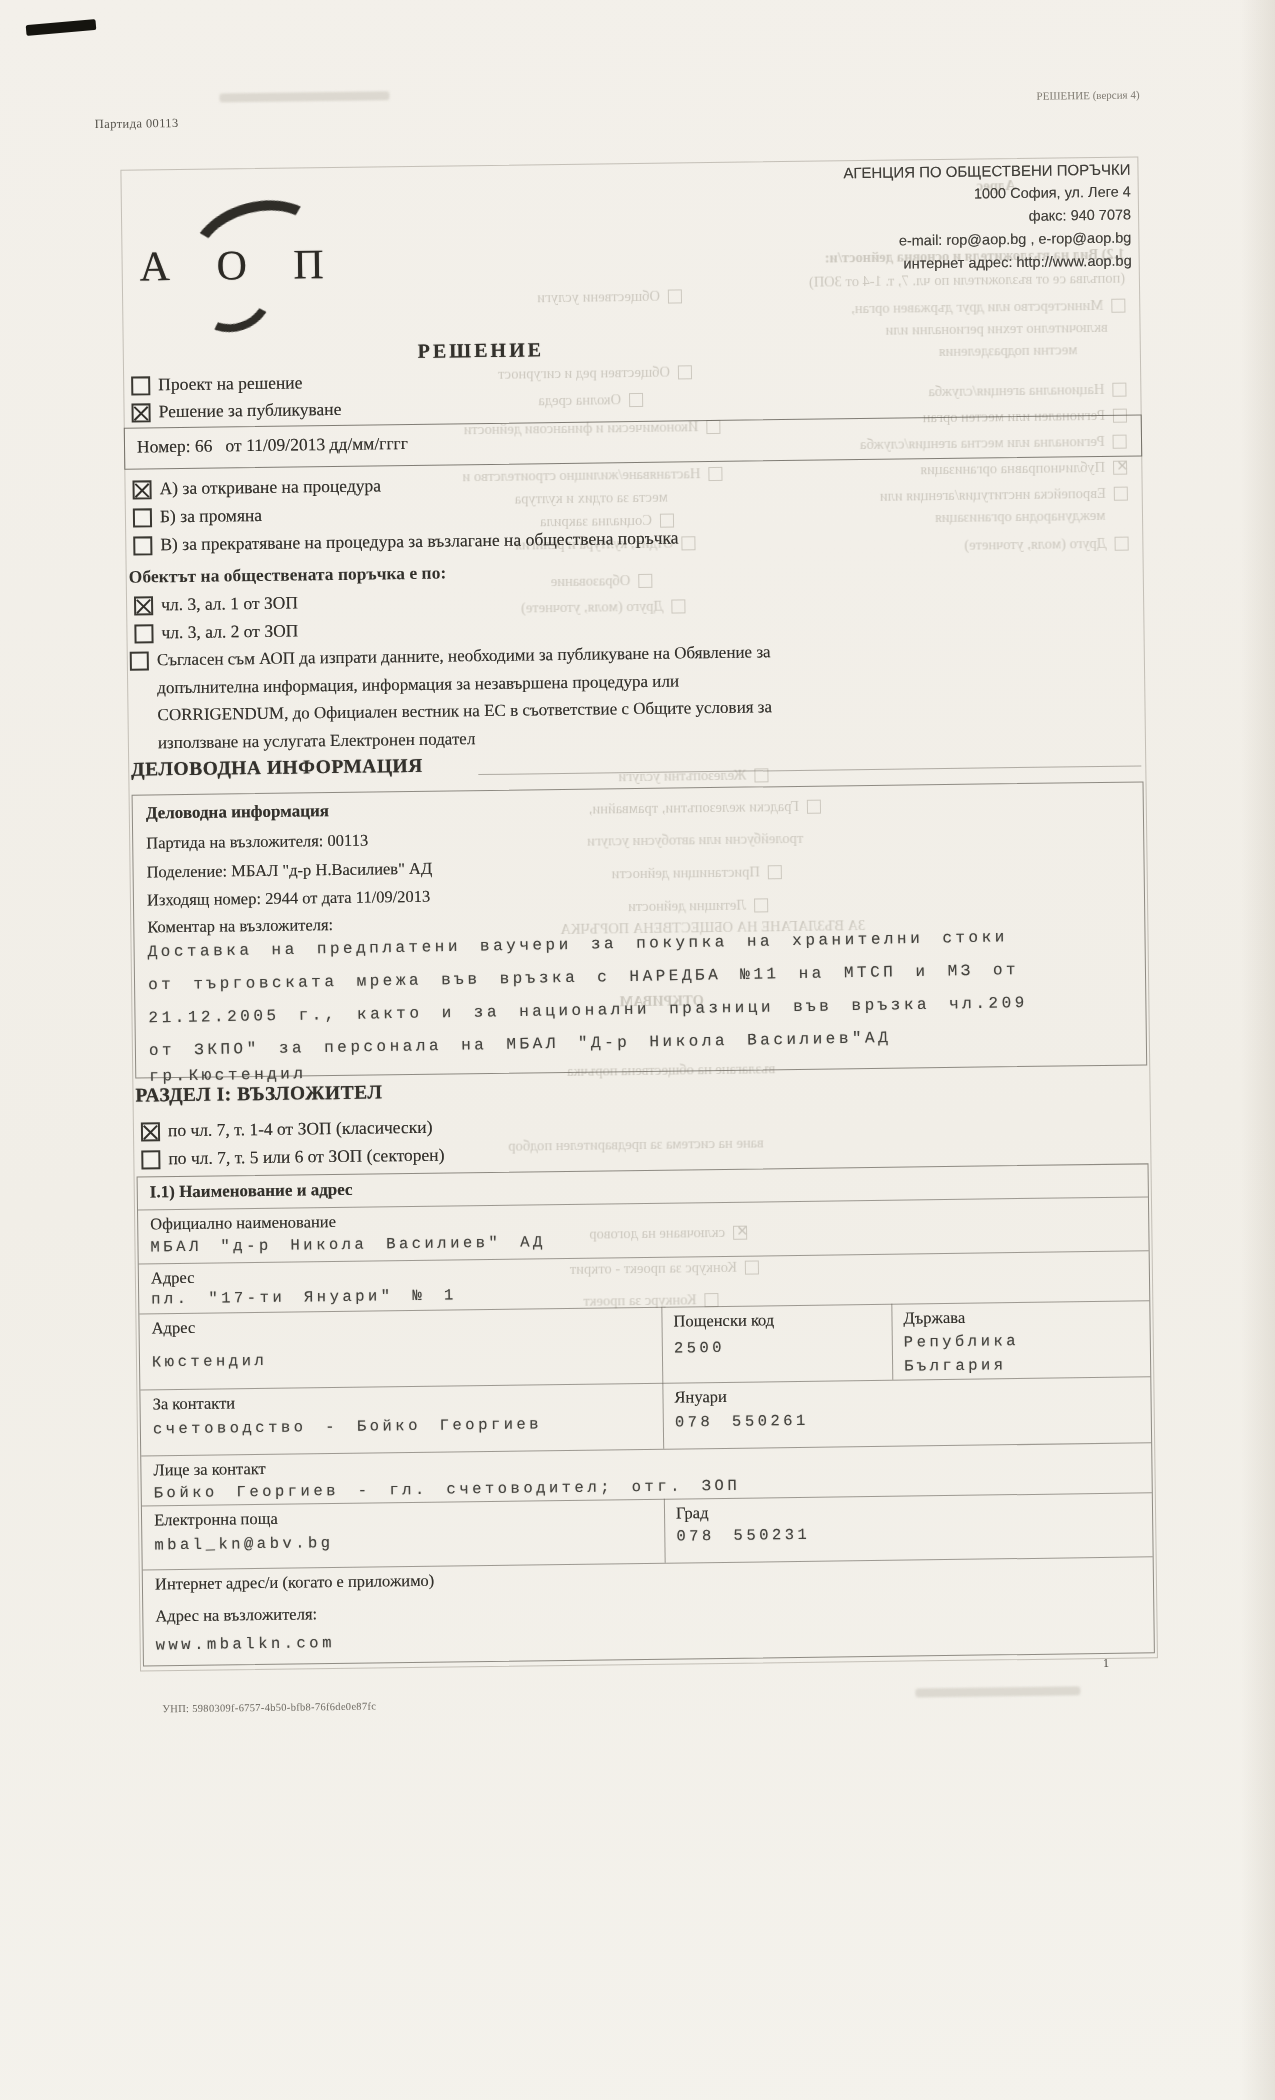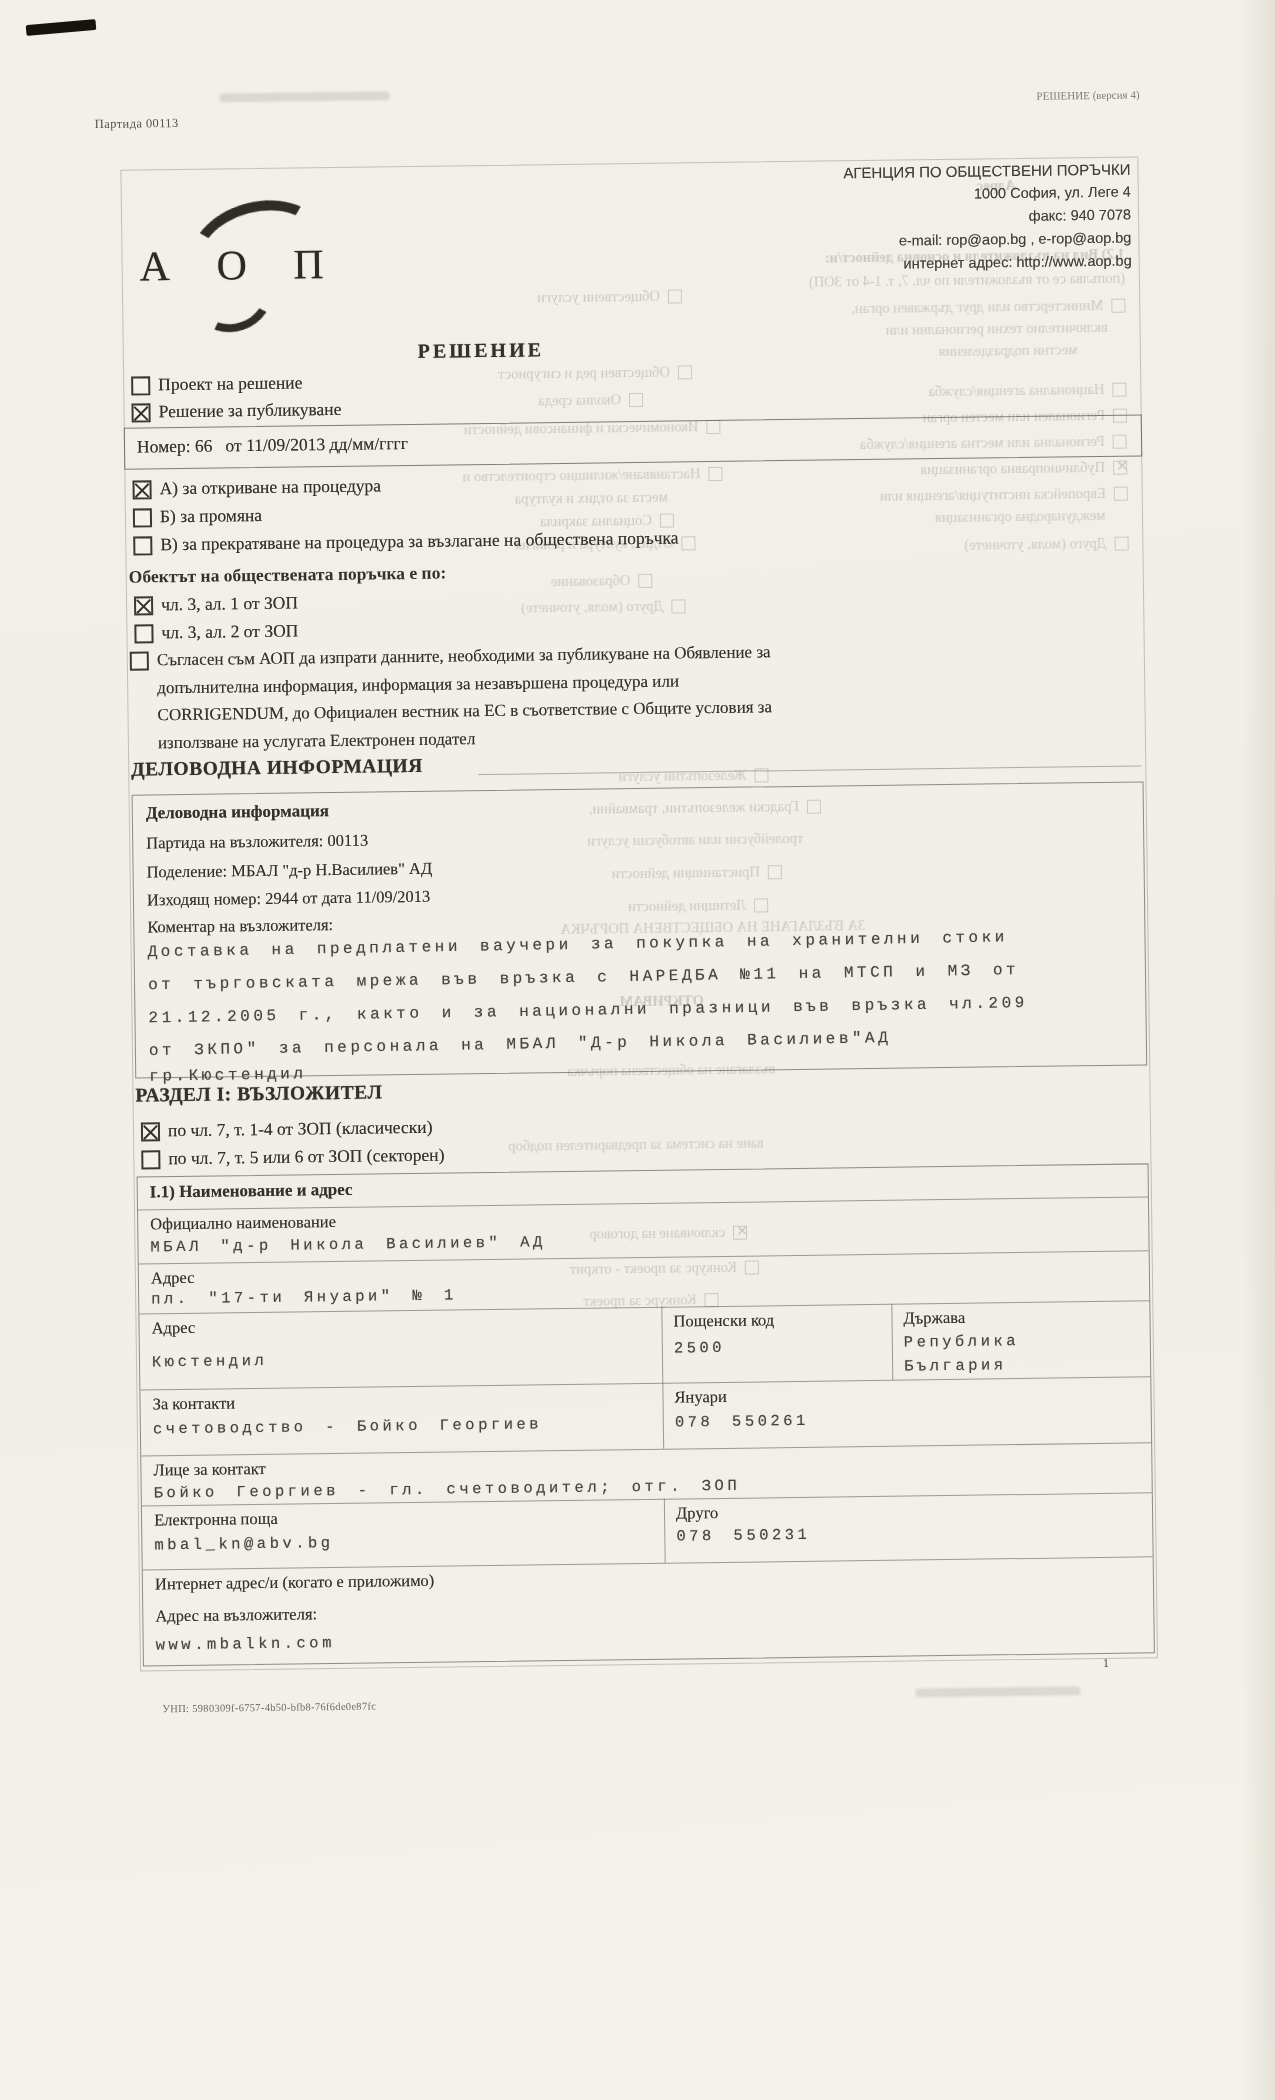--- a/index.html
+++ b/index.html
@@ -331,21 +331,21 @@
       <div class="val mono" style="left:534px;top:243px">078 550261</div>
 
       <div class="row" style="top:278px"></div>
       <div class="lbl" style="left:12px;top:283px">Лице за контакт</div>
       <div class="val mono" style="left:12px;top:307px">Бойко Георгиев - гл. счетоводител; отг. ЗОП</div>
 
       <div class="row" style="top:328px"></div>
       <div class="vline" style="left:522px;top:328px;height:64px"></div>
       <div class="lbl" style="left:12px;top:333px">Електронна поща</div>
       <div class="val mono" style="left:12px;top:359px">mbal_kn@abv.bg</div>
-      <div class="lbl" style="left:534px;top:333px">Друго</div>
+      <div class="lbl" style="left:534px;top:333px">Град</div>
       <div class="val mono" style="left:534px;top:357px">078 550231</div>
 
       <div class="row" style="top:392px"></div>
       <div class="lbl" style="left:12px;top:397px">Интернет адрес/и (когато е приложимо)</div>
       <div class="lbl" style="left:12px;top:429px">Адрес на възложителя:</div>
       <div class="val mono" style="left:12px;top:459px">www.mbalkn.com</div>
     </div>
 
     <div class="pageno">1</div>
     <div class="unp">УНП: 5980309f-6757-4b50-bfb8-76f6de0e87fc</div>

